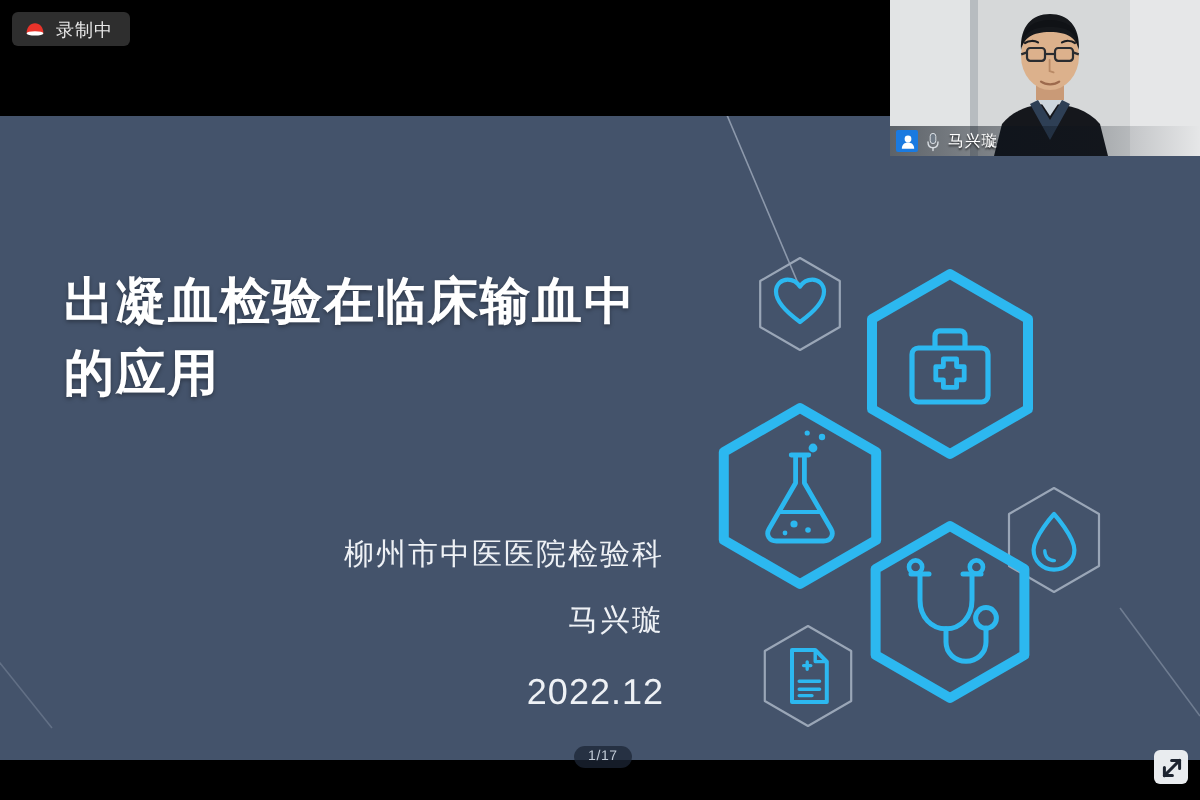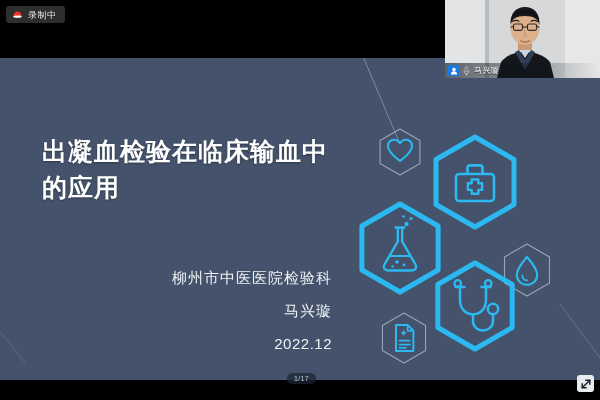--- a/index.html
+++ b/index.html
@@ -27,32 +27,32 @@
   }
   .slide-bottom-bar{
     position:absolute; left:0; top:380px; width:600px; height:20px; background:#000;
   }
 
   
   .deco-lines{ position:absolute; inset:0; pointer-events:none; }
 
   
   .title{
-    position:absolute; left:42px; top:76px; width:310px;
+    position:absolute; left:32px; top:76px; width:310px;
     color:#ffffff; font-size:25px; font-weight:bold;
     line-height:1.42; letter-spacing:1px;
     text-shadow:0 1px 2px rgba(0,0,0,.35);
   }
   .subtitle-block{
     position:absolute; left:62px; top:208px; width:270px;
     color:#eef1f5; line-height:1.6;text-align:right;
   }
   .sub-dept{ font-size:15px; letter-spacing:1px; }
   .sub-name{ font-size:15px; letter-spacing:1px; margin-left:34px; margin-top:9px;}
-  .sub-date{ font-size:15px; letter-spacing:.5px; margin-left:44px; margin-top:9px;}
+  .sub-date{ font-size:18px; letter-spacing:.5px; margin-left:44px; margin-top:9px;}
 
   
   .hex-wrap{ position:absolute; left:352px; top:62px; width:210px; height:250px;}
 
   
   .page-ind{
     position:absolute; left:287px; top:373px;
     background:rgba(28,38,53,.75); color:#c3ccd8;
     font-size:7px; padding:2px 7px; border-radius:7px;
     line-height:1; letter-spacing:.3px; z-index:25;

